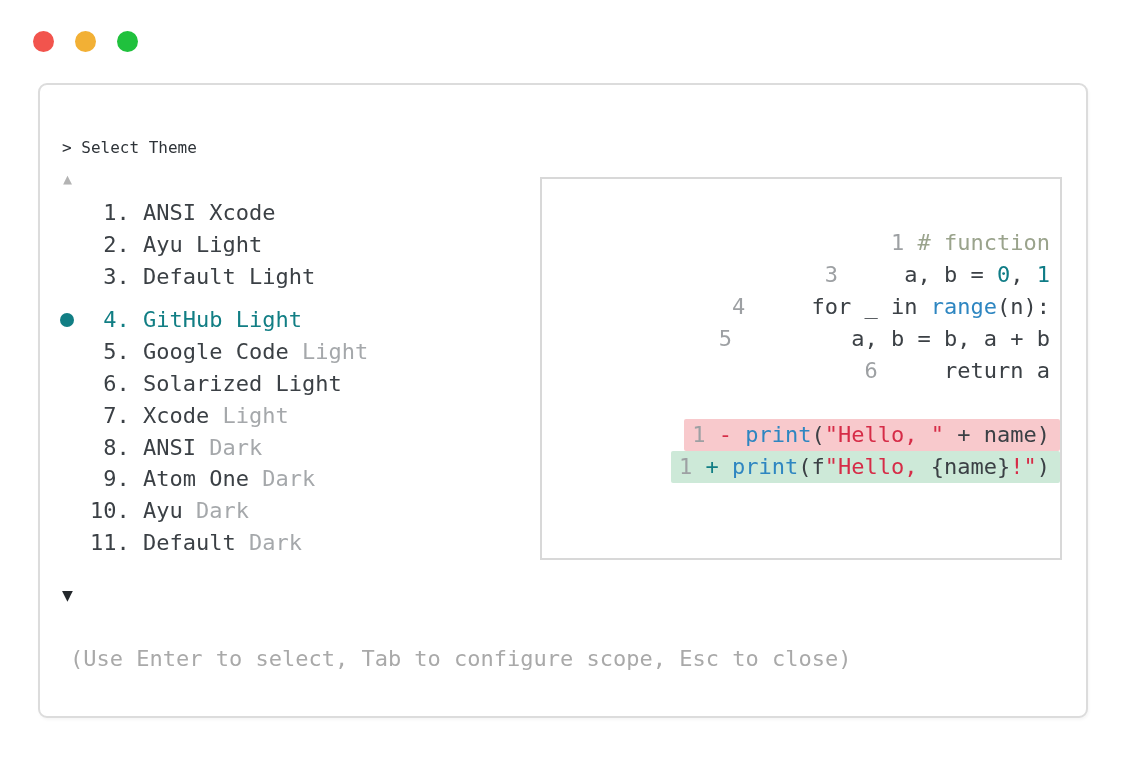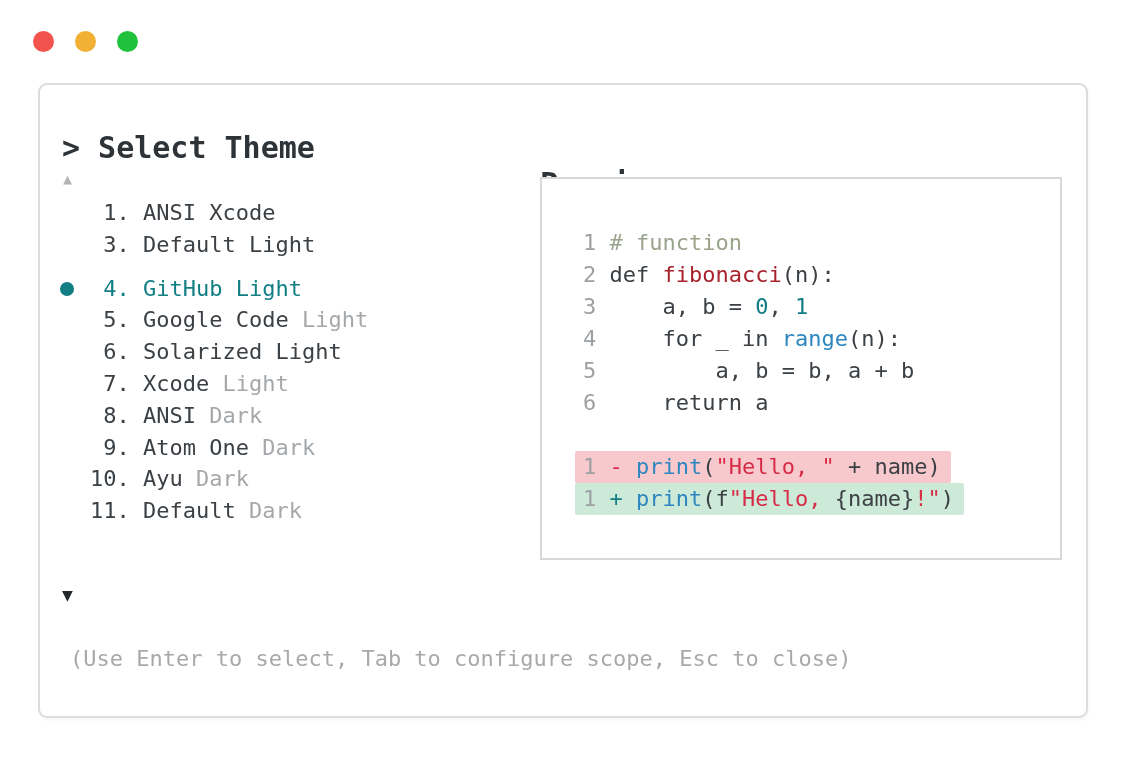--- a/index.html
+++ b/index.html
@@ -12,22 +12,22 @@
   .lights { position:absolute; left:33px; top:31px; display:flex; gap:21px; }
   .light { width:21px; height:21px; border-radius:50%; }
 
   .window {
     position:absolute; left:38px; top:83px; width:1050px; height:635px;
     background:#ffffff; border:2px solid #dcdcdc; border-radius:9px;
     box-shadow:1px 2px 3px rgba(0,0,0,0.04);
   }
 
   .picker-title, .preview-title {
-    position:absolute; font-size:30px; line-height:28px; color:#2e3338;
-    font-weight:700; white-space:pre;
+    position:absolute; font-size:16px; line-height:28px; color:#2e3338;
+    font-weight:400; white-space:pre;
   }
   .picker-title { left:22px; top:49px; }
   .preview-title { left:500px; top:53px;margin-top:32px; }
 
   .scroll-up { position:absolute; left:23px; top:81px; font-size:15px; line-height:26px; color:#b3b3b3; }
   .scroll-down { position:absolute; left:22px; top:494px; font-size:18px; line-height:32px; color:#24282c; }
 
   .theme-list { position:absolute; left:22px; top:112px; }
   .trow {
     position:relative; padding-left:28px; line-height:31.8px; font-size:22px;
@@ -39,21 +39,21 @@
     position:absolute; left:-2px; top:9px; width:14px; height:14px;
     border-radius:50%; background:#117e84;
   }
 
   .footer { position:absolute; left:22px; top:560px; font-size:22px; line-height:28px; color:#a9a9a9; white-space:pre;margin-left:8px; }
 
   .preview-box {
     position:absolute; left:500px; top:92px; width:522px; height:383px;
     background:#ffffff; border:2px solid #d8d8d8;
   }
-  .code { padding:48px 0 0 41px; font-size:22px; }
+  .code { padding:48px 0 0 41px; font-size:22px;text-align:right; }
   .code-line { line-height:32px; min-height:32px; white-space:pre; }
   .hl { display:inline-block; line-height:32px; padding:0 10px 0 8px; margin-left:-8px; border-radius:2px; }
   .hl-del { background:#f8c9cc; }
   .hl-add { background:#cde9d8; }
 
   .t-ln { color:#9da0a3; }
   .t-df { color:#3b4045; }
   .t-cm { color:#9aa38c; }
   .t-fn { color:#a8232e; }
   .t-nm { color:#0f7c86; }
@@ -74,41 +74,41 @@
   </div>
 
   <div class="window">
 
     <div class="picker-title">&gt; Select Theme</div>
 
     <div class="scroll-up">▲</div>
 
     <div class="theme-list" id="theme-list">
         <div class="trow"><span class="num"> 1. </span><span class="name">ANSI Xcode</span></div>
+        <div class="trow"><span class="num"> 2. </span><span class="name">Ayu Light</span></div>
         <div class="trow"><span class="num"> 3. </span><span class="name">Default Light</span></div>
         <div class="trow sel"><span class="bullet"></span><span class="num"> 4. </span><span class="name">GitHub Light</span></div>
         <div class="trow"><span class="num"> 5. </span><span class="name">Google Code</span><span class="sfx"> Light</span></div>
         <div class="trow"><span class="num"> 6. </span><span class="name">Solarized Light</span></div>
         <div class="trow"><span class="num"> 7. </span><span class="name">Xcode</span><span class="sfx"> Light</span></div>
         <div class="trow"><span class="num"> 8. </span><span class="name">ANSI</span><span class="sfx"> Dark</span></div>
         <div class="trow"><span class="num"> 9. </span><span class="name">Atom One</span><span class="sfx"> Dark</span></div>
         <div class="trow"><span class="num">10. </span><span class="name">Ayu</span><span class="sfx"> Dark</span></div>
         <div class="trow"><span class="num">11. </span><span class="name">Default</span><span class="sfx"> Dark</span></div>
       </div>
 
     <div class="scroll-down">▼</div>
 
     <div class="footer">(Use Enter to select, Tab to configure scope, Esc to close)</div>
 
     <div class="preview-title">Preview</div>
 
     <div class="preview-box">
       <div class="code" id="code">
           <div class="code-line"><span class="hl"><span class="t-ln">1 </span><span class="t-cm"># function</span></span></div>
-          <div class="code-line"><span class="hl"><span class="t-ln">2 </span><span class="t-df">def </span><span class="t-fn">fibonacci</span><span class="t-df">(n):</span></span></div>
           <div class="code-line"><span class="hl"><span class="t-ln">3 </span><span class="t-df">    a, b = </span><span class="t-nm">0</span><span class="t-df">, </span><span class="t-nm">1</span></span></div>
           <div class="code-line"><span class="hl"><span class="t-ln">4 </span><span class="t-df">    for _ in </span><span class="t-bi">range</span><span class="t-df">(n):</span></span></div>
           <div class="code-line"><span class="hl"><span class="t-ln">5 </span><span class="t-df">        a, b = b, a + b</span></span></div>
           <div class="code-line"><span class="hl"><span class="t-ln">6 </span><span class="t-df">    return a</span></span></div>
           <div class="code-line"></div>
           <div class="code-line"><span class="hl hl-del"><span class="t-ln">1 </span><span class="t-mi">- </span><span class="t-bi">print</span><span class="t-df">(</span><span class="t-st">"Hello, "</span><span class="t-df"> + name)</span></span></div>
           <div class="code-line"><span class="hl hl-add"><span class="t-ln">1 </span><span class="t-pl">+ </span><span class="t-bi">print</span><span class="t-df">(f</span><span class="t-st">"Hello, </span><span class="t-df">{name}</span><span class="t-st">!"</span><span class="t-df">)</span></span></div>
         </div>
     </div>
 

